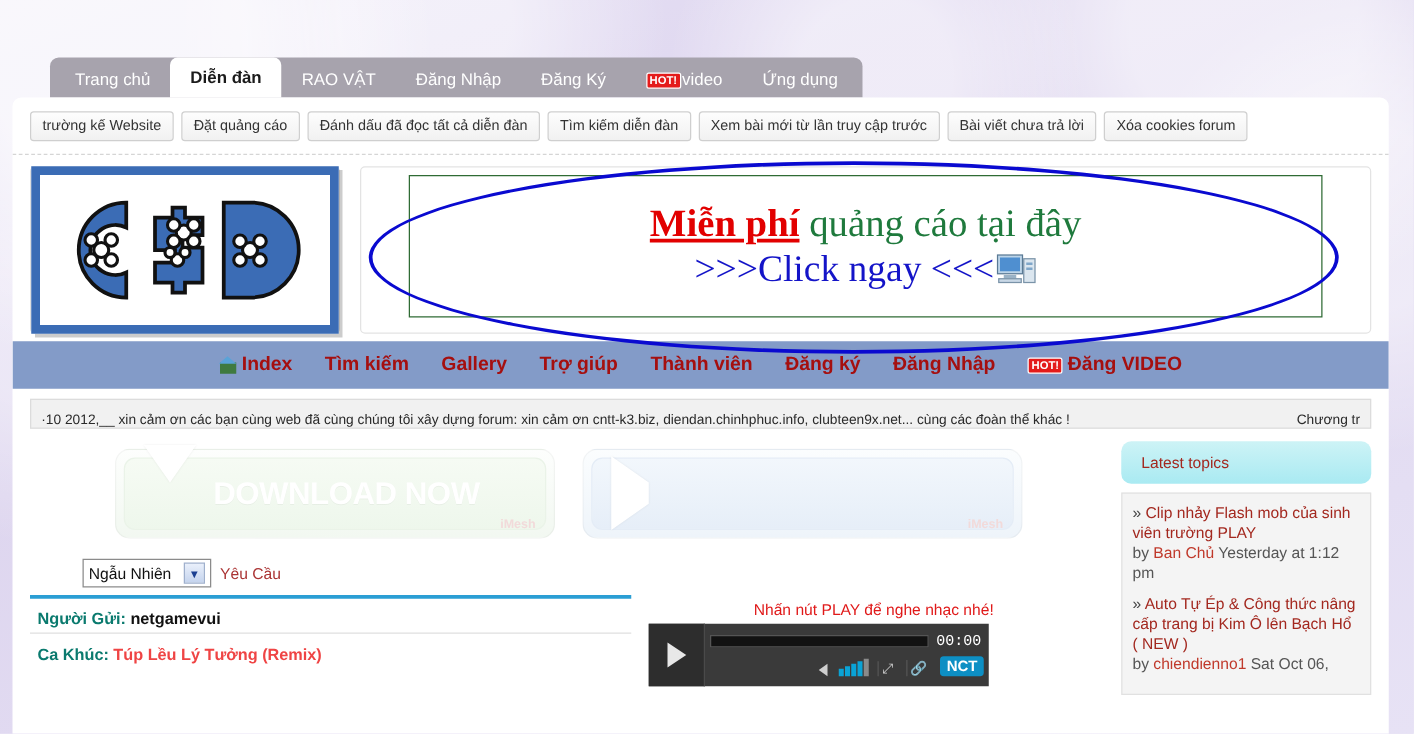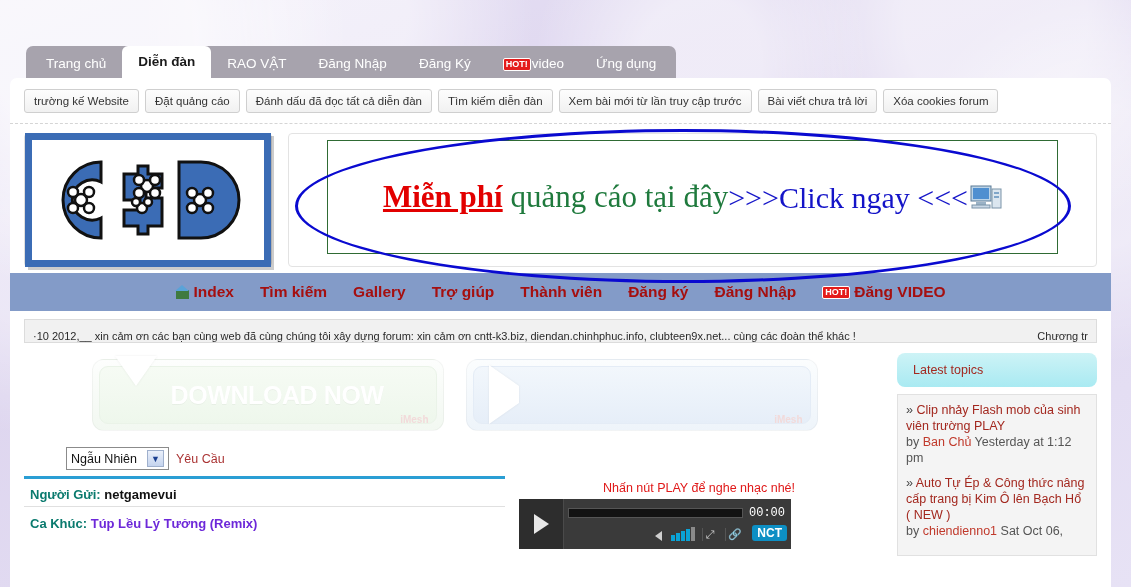--- a/index.html
+++ b/index.html
@@ -21,21 +21,21 @@
         linear-gradient(160deg,#e6e0f4 0%,#ded6ef 40%,#e7e2f5 100%);
   }
   .rainbow{position:absolute;left:-42px;top:-78px;width:300px;height:250px;overflow:hidden;}
   .rainbow i{position:absolute;border-radius:50%;border-style:solid;border-color:transparent;}
   .rb1{left:10px;top:10px;width:250px;height:250px;border-width:15px;border-top-color:#f590bc;border-left-color:#f590bc;transform:rotate(10deg);opacity:.88;filter:blur(.4px);}
   .rb2{left:26px;top:26px;width:218px;height:218px;border-width:13px;border-top-color:#f7e8a4;border-left-color:#f7e8a4;transform:rotate(10deg);opacity:.9;filter:blur(.4px);}
   .rb3{left:41px;top:41px;width:188px;height:188px;border-width:13px;border-top-color:#a8dcc4;border-left-color:#a8dcc4;transform:rotate(10deg);opacity:.85;filter:blur(.4px);}
   .rb4{left:56px;top:56px;width:158px;height:158px;border-width:12px;border-top-color:#bfd3ec;border-left-color:#bfd3ec;transform:rotate(10deg);opacity:.6;filter:blur(.6px);}
 
   
-  .tabbar{position:absolute;left:26px;top:46px;height:32px;display:flex;align-items:flex-end;
+  .tabbar{position:absolute;left:40px;top:46px;height:32px;display:flex;align-items:flex-end;
           background:#a7a3ad;border-radius:7px 7px 0 0;padding:0 4px;}
   .tab{height:28px;line-height:28px;padding:0 16px;color:#fff;font-size:13.5px;
        border-radius:6px 6px 0 0;white-space:nowrap;}
   .tab.act{background:#fff;color:#1b1b1b;font-weight:bold;height:32px;line-height:32px;}
   .hotbadge{display:inline-block;background:#e41b1b;color:#fff;font-size:9px;font-weight:bold;
             padding:0 2px;border-radius:2px;vertical-align:middle;margin-right:1px;
             line-height:11px;border:1px solid #fff;}
 
   
   .sheet{position:absolute;left:10px;top:78px;width:1101px;height:509px;background:#fff;
@@ -45,21 +45,21 @@
         border-radius:3px;font-size:11.5px;color:#333;padding:5px 9px;white-space:nowrap;}
 
   
   .hdr{display:flex;padding:9px 14px 6px 14px;gap:16px;align-items:flex-start;}
   .logo{width:246px;height:132px;border:1px solid #dedede;border-radius:4px;
         display:flex;align-items:center;justify-content:center;background:#fff;}
   .logoin{width:234px;height:120px;border:7px solid #3b6cb5;background:#fff;
           display:flex;align-items:center;justify-content:center;box-shadow:3px 3px 0 rgba(0,0,0,.2);}
   .banwrap{flex:1;height:132px;border:1px solid #e3e3e3;border-radius:4px;position:relative;background:#fff;}
   .banin{position:absolute;left:38px;top:6px;right:38px;bottom:12px;border:1px solid #2f6b34;
-         display:flex;flex-direction:row;align-items:center;justify-content:center;}
+         display:flex;flex-direction:column;align-items:center;justify-content:center;}
   .bl1{font-family:"Liberation Serif",serif;font-size:31px;white-space:nowrap;}
   .bl1 b{color:#e20000;text-decoration:underline;font-weight:bold;}
   .bl1 span{color:#1f7a3d;}
   .bl2{font-family:"Liberation Serif",serif;font-size:30px;color:#1414c8;white-space:nowrap;
        display:flex;align-items:center;gap:2px;margin-top:2px;}
   .ellipse{position:absolute;left:6px;top:-5px;width:770px;height:148px;border:3px solid #0a0ad0;
            border-radius:50%;pointer-events:none;}
 
   
   .nav{background:#839bc8;height:38px;display:flex;align-items:center;justify-content:center;gap:26px;}
@@ -103,21 +103,21 @@
            padding:2px 4px;display:flex;align-items:center;gap:10px;}
   .mselbox .arrow{width:15px;height:15px;background:linear-gradient(#eaf0fb,#c5d4ee);
                   border:1px solid #9fb0cd;display:flex;align-items:center;justify-content:center;
                   color:#1b3f91;font-size:9px;}
   .yc{color:#a33;font-size:12.5px;}
   .hrblue{height:3px;background:#2a9ed4;margin:6px 0 0 0;}
   .mline{padding:8px 6px 4px 6px;font-size:13px;color:#0a7a6e;font-weight:bold;
          border-bottom:1px solid #e0e0e0;}
   .mline b{color:#111;}
   .mline2{border-bottom:none;padding-top:9px;}
-  .mline2 em{font-style:normal;color:#6d28d9;}
+  .mline2 em{font-style:normal;color:#ef4444;}
 
   
   .colplay{width:372px;padding-top:46px;}
   .playhint{color:#e01919;font-size:12.5px;text-align:center;}
   .player{margin-top:4px;width:272px;height:50px;background:#3a3a3a;display:flex;margin-left:6px;}
   .pbtn{width:44px;background:#2d2d2d;display:flex;align-items:center;justify-content:center;
         border-right:1px solid #4a4a4a;}
   .pbtn i{width:0;height:0;border-top:10px solid transparent;border-bottom:10px solid transparent;
           border-left:15px solid #e8e8e8;display:block;}
   .pbody{flex:1;display:flex;flex-direction:column;}

